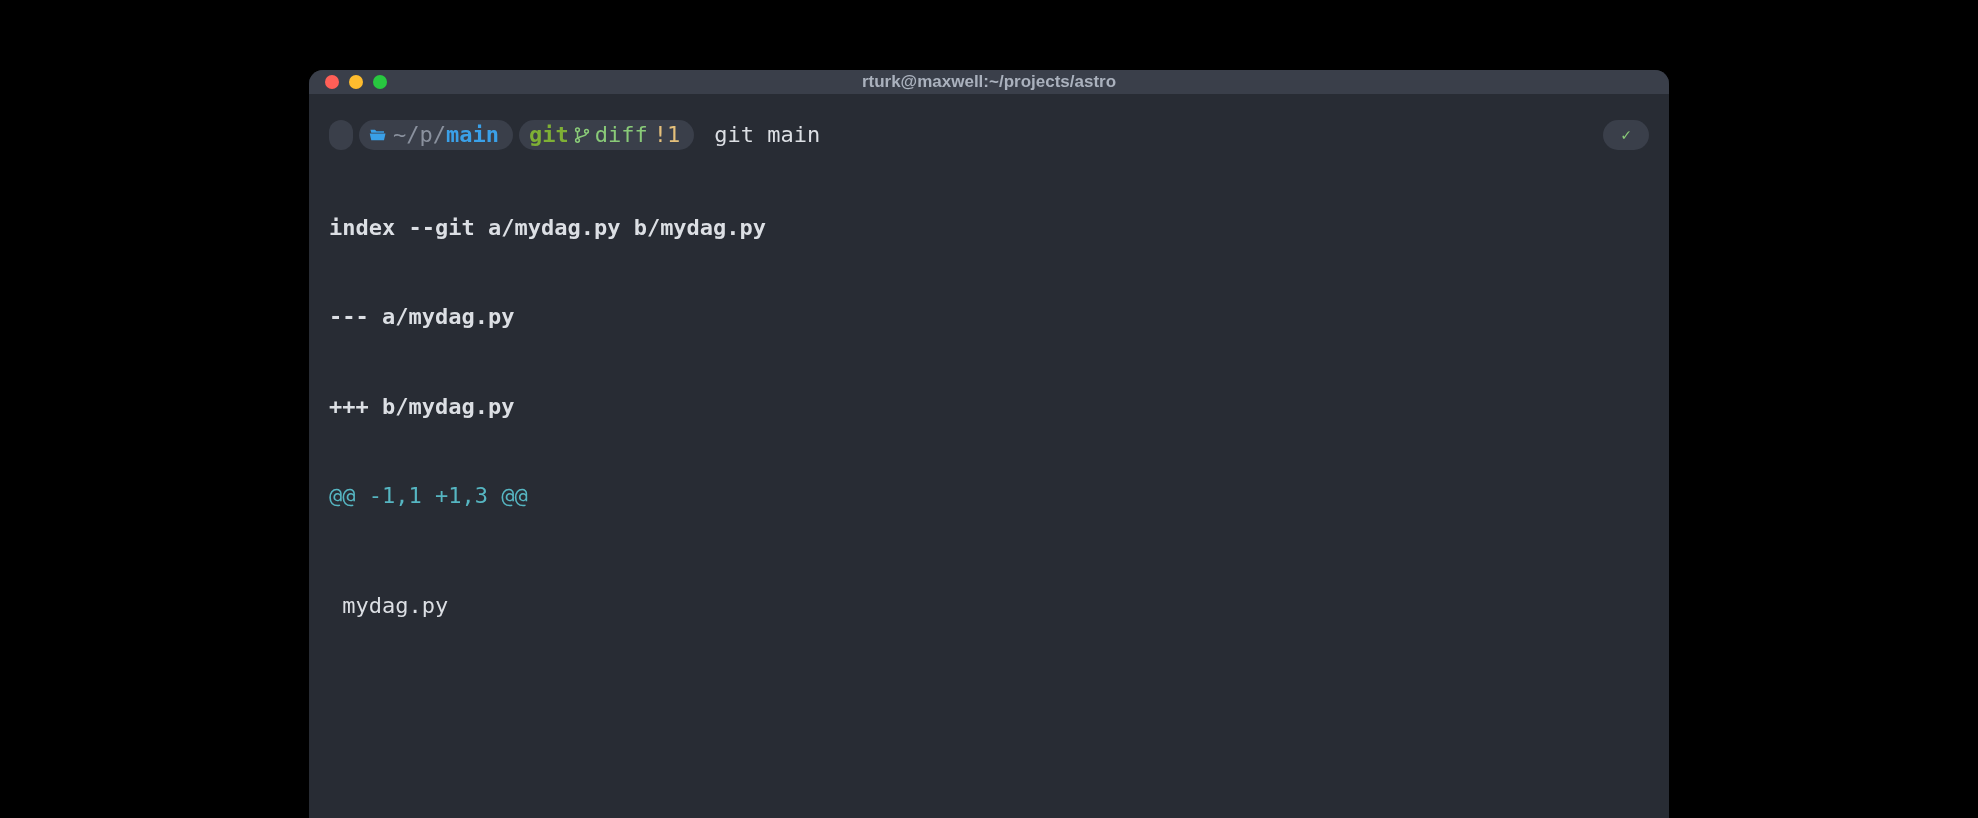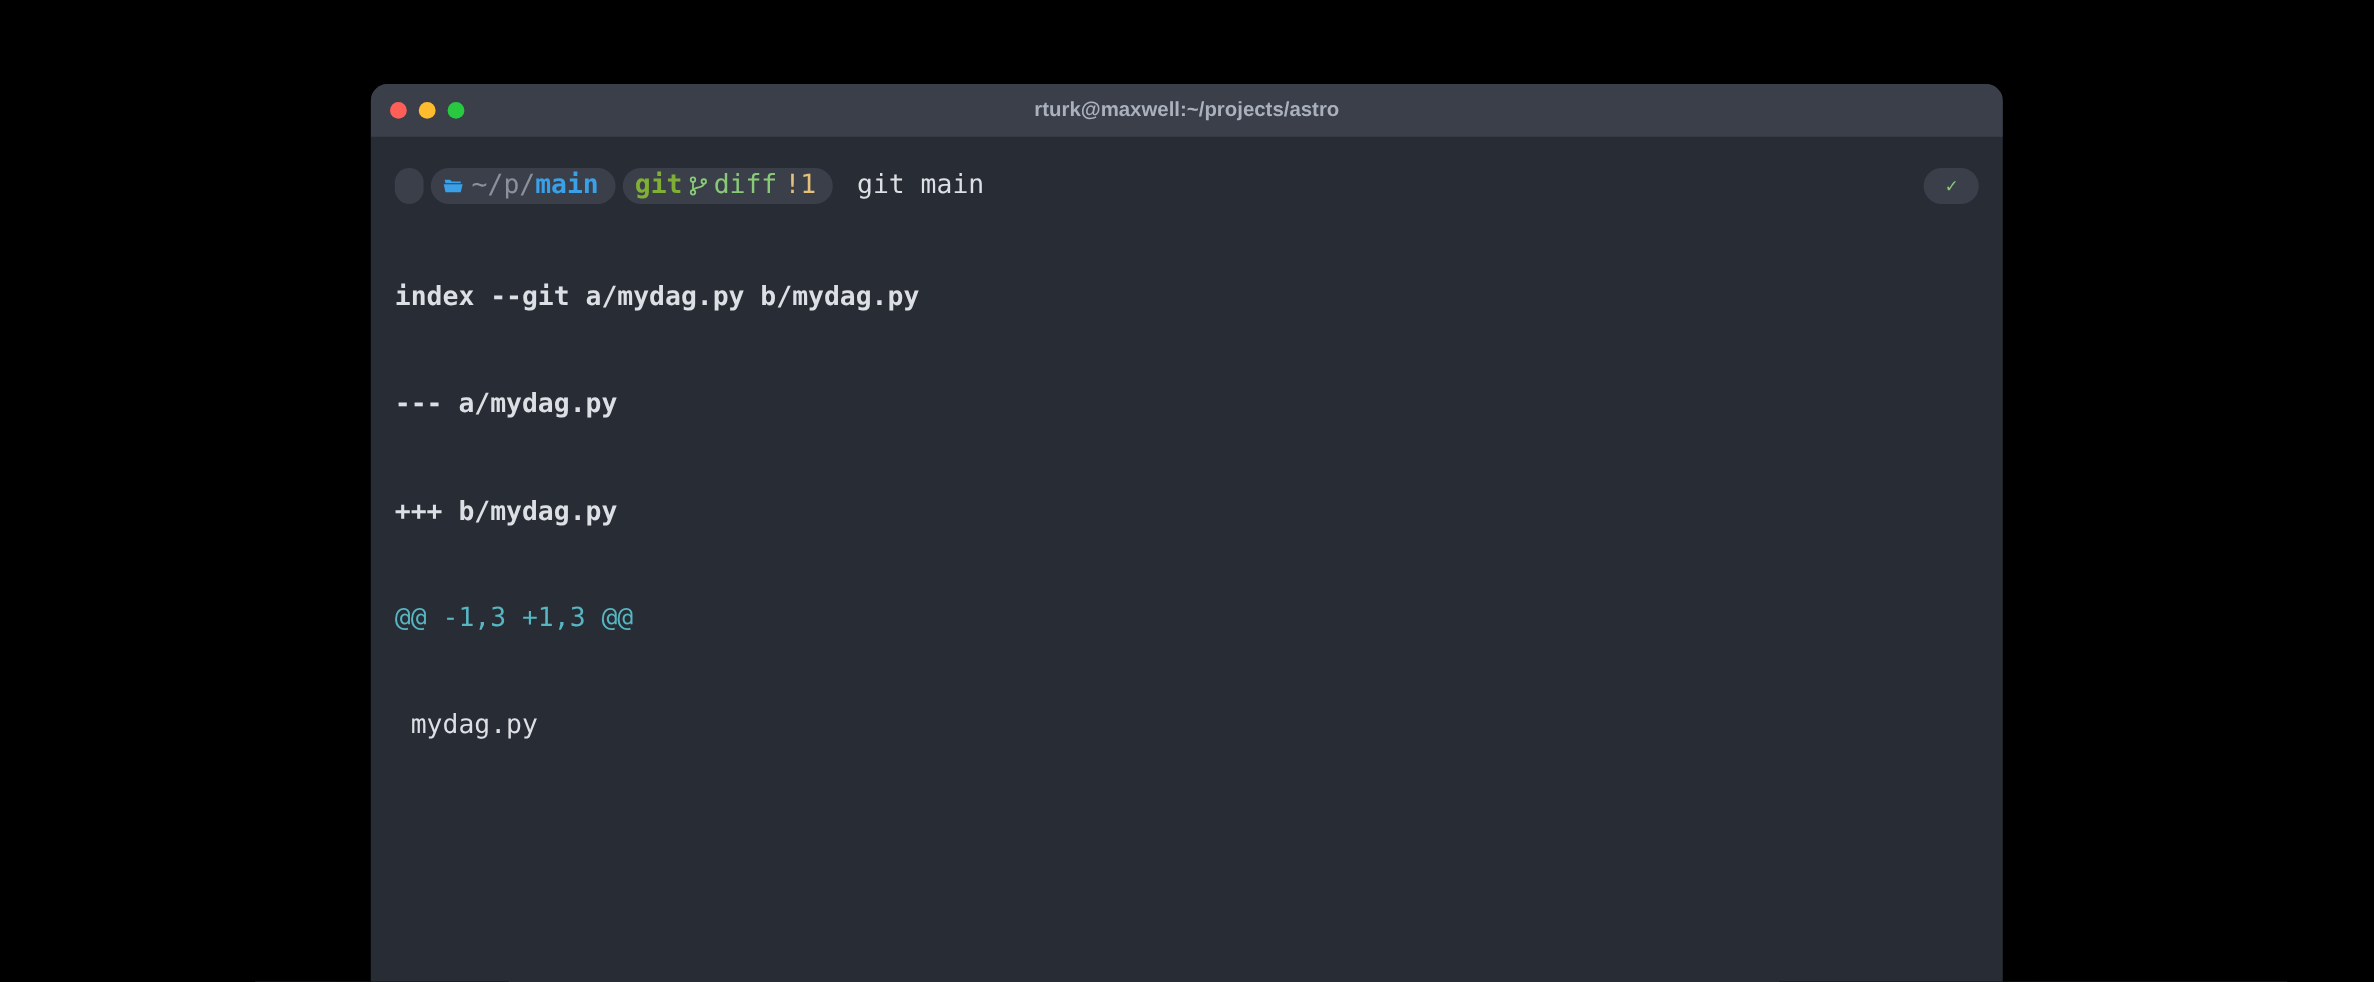--- a/index.html
+++ b/index.html
@@ -14,21 +14,21 @@
     }
     .terminal-window {
       margin-top: 70px;
       width: 1360px;
       background: #282c34;
       border-radius: 14px;
       overflow: hidden;
       box-shadow: 0 30px 60px rgba(0,0,0,0.7);
     }
     .titlebar {
-      height: 44px;
+      height: 24px;
       background: #3a3f4a;
       display: flex;
       align-items: center;
       padding: 0 16px;
       position: relative;
     }
     .traffic-lights {
       display: flex;
       gap: 10px;
       align-items: center;
@@ -128,21 +128,21 @@
     .check {
       color: #89ca78;
       font-size: 16px;
     }
     .diff-output {
       margin-top: 2px;
       white-space: pre;
     }
     .diff-white { color: #dcdfe4; font-weight: bold; }
     .diff-cyan { color: #56b6c2; }
-    .diff-context { color: #dcdfe4; }
+    .diff-context { color: #dcdfe4; margin-top: 21px; }
     .blank-line { height: 1.35em; }
     svg.branch-svg {
       display: inline-block;
       vertical-align: middle;
       width: 18px;
       height: 18px;
       margin: 0 4px 0 4px;
     }
     svg.folder-svg {
       display: inline-block;
@@ -196,21 +196,21 @@
       </div>
       <span class="status-pill">
         <span class="check">✓</span>
       </span>
     </div>
 
     <div class="diff-output">
       <div class="diff-white">index --git a/mydag.py b/mydag.py</div>
       <div class="diff-white">--- a/mydag.py</div>
       <div class="diff-white">+++ b/mydag.py</div>
-      <div class="diff-cyan">@@ -1,3 +1,3 @@</div>
+      <div class="diff-cyan">@@ -1,1 +1,3 @@</div>
       <div class="diff-context"> mydag.py</div>
       <div class="blank-line"></div>
       
       
     </div>
 
   </div>
 </div>
 
 </body></html>

